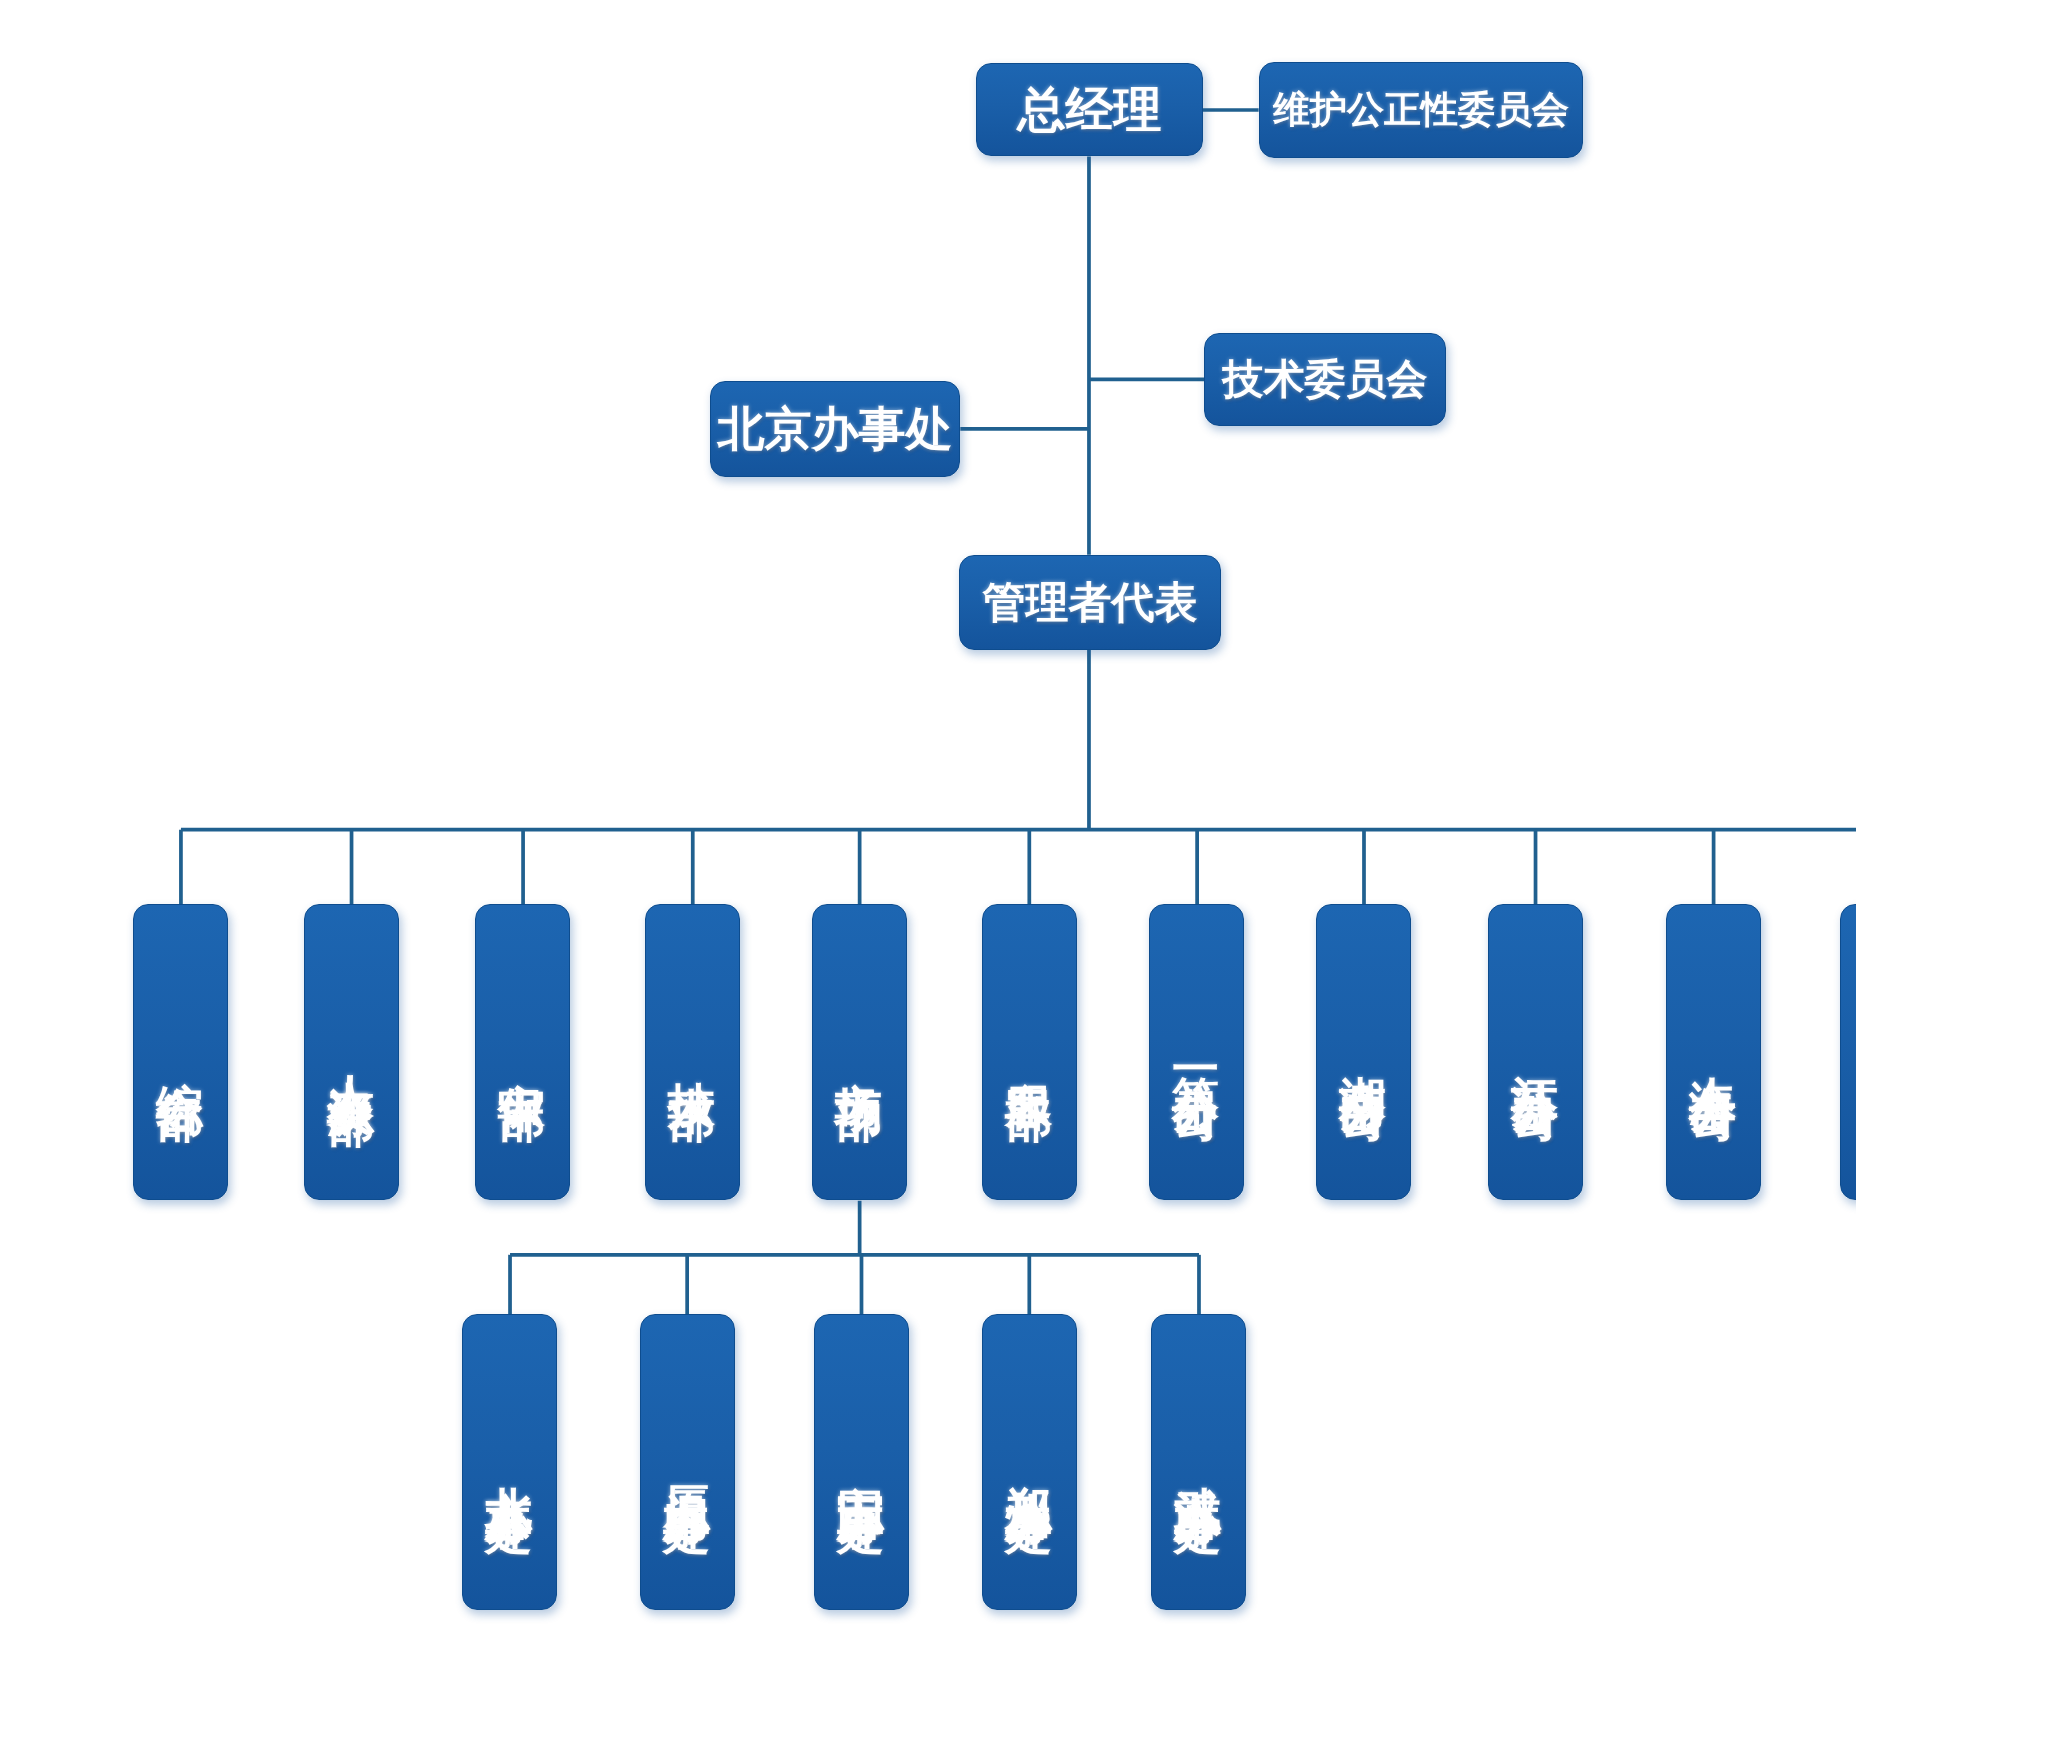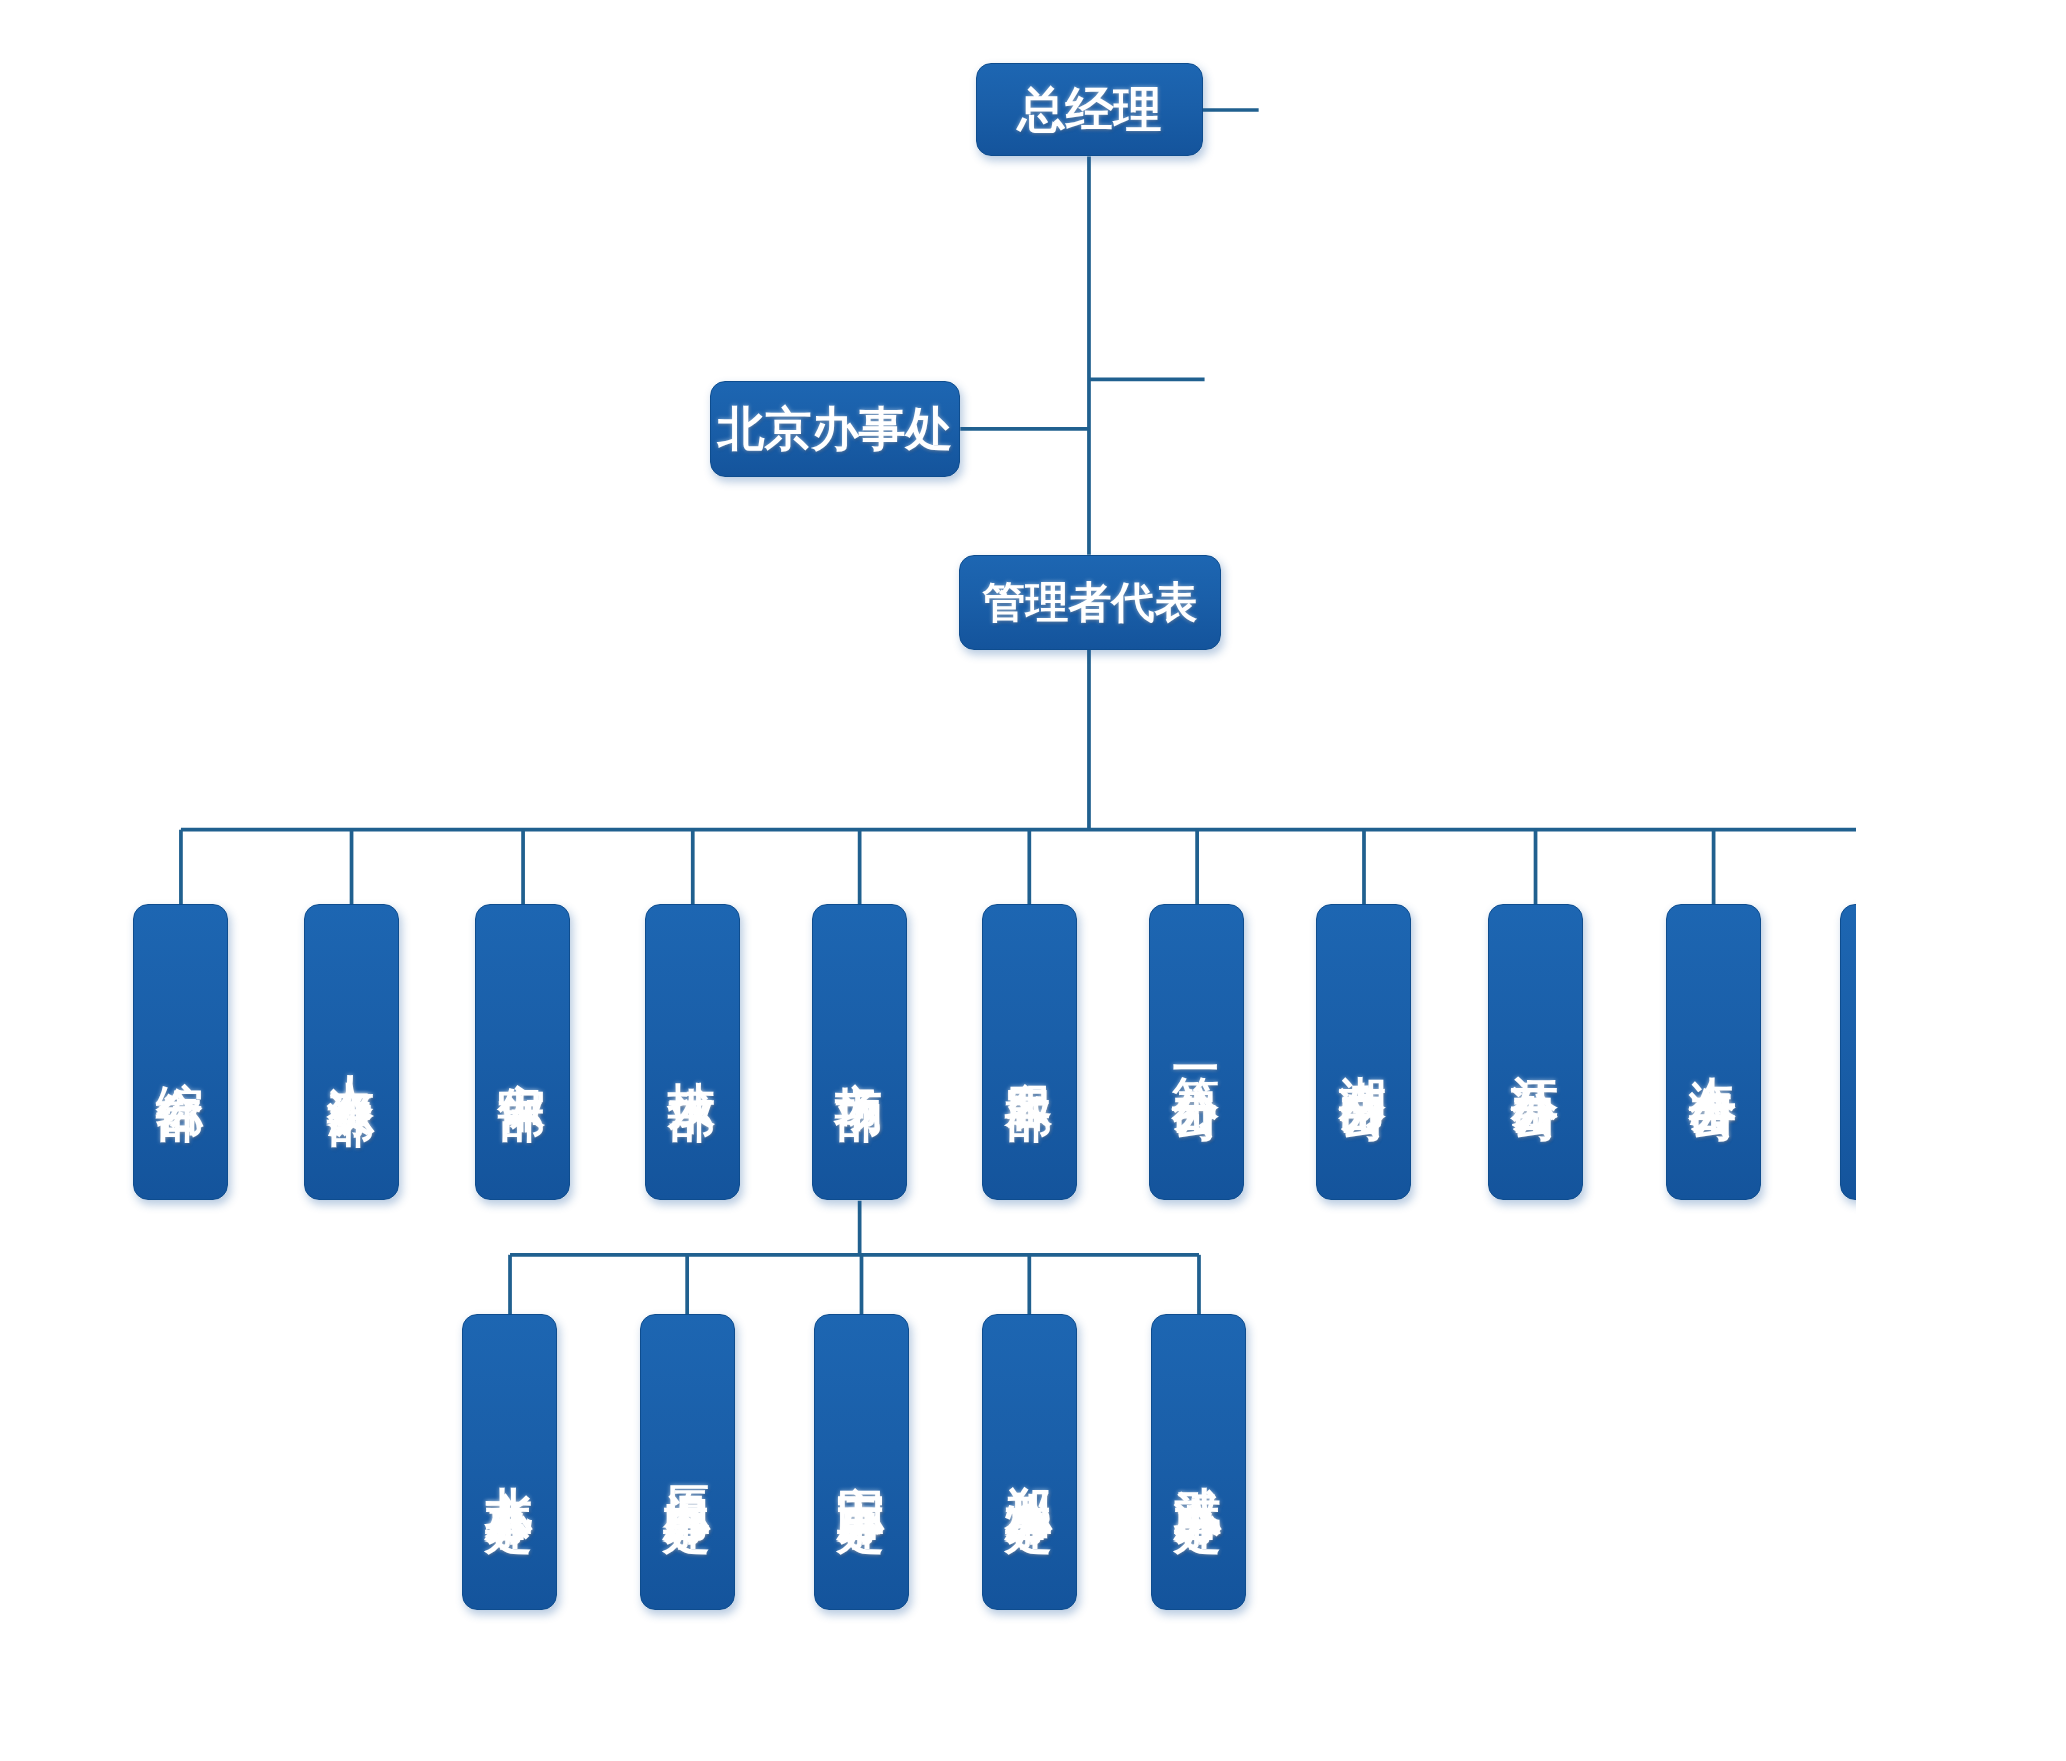--- a/index.html
+++ b/index.html
@@ -70,21 +70,27 @@
     <line x1="547" y1="1346" x2="547" y2="1410"></line>
     <line x1="737" y1="1346" x2="737" y2="1410"></line>
     <line x1="924" y1="1346" x2="924" y2="1410"></line>
     <line x1="1104" y1="1346" x2="1104" y2="1410"></line>
     <line x1="1286" y1="1346" x2="1286" y2="1410"></line>
   </svg>
 
   <div class="node h" style="left:976px;top:63px;width:227px;height:93px">
     <span style="font-size:48px">总经理</span>
   </div>
+  <div class="node h" style="left:1259px;top:62px;width:324px;height:96px">
+    <span style="font-size:37px">维护公正性委员会</span>
+  </div>
 
+  <div class="node h" style="left:1204px;top:333px;width:242px;height:93px">
+    <span style="font-size:41px">技术委员会</span>
+  </div>
   <div class="node h" style="left:710px;top:381px;width:250px;height:96px">
     <span style="font-size:47px">北京办事处</span>
   </div>
 
   <div class="node h" style="left:959px;top:555px;width:262px;height:95px">
     <span style="font-size:43px">管理者代表</span>
   </div>
 
   <div class="node v" style="left:133px;top:904px">
       <span>综合部</span>

